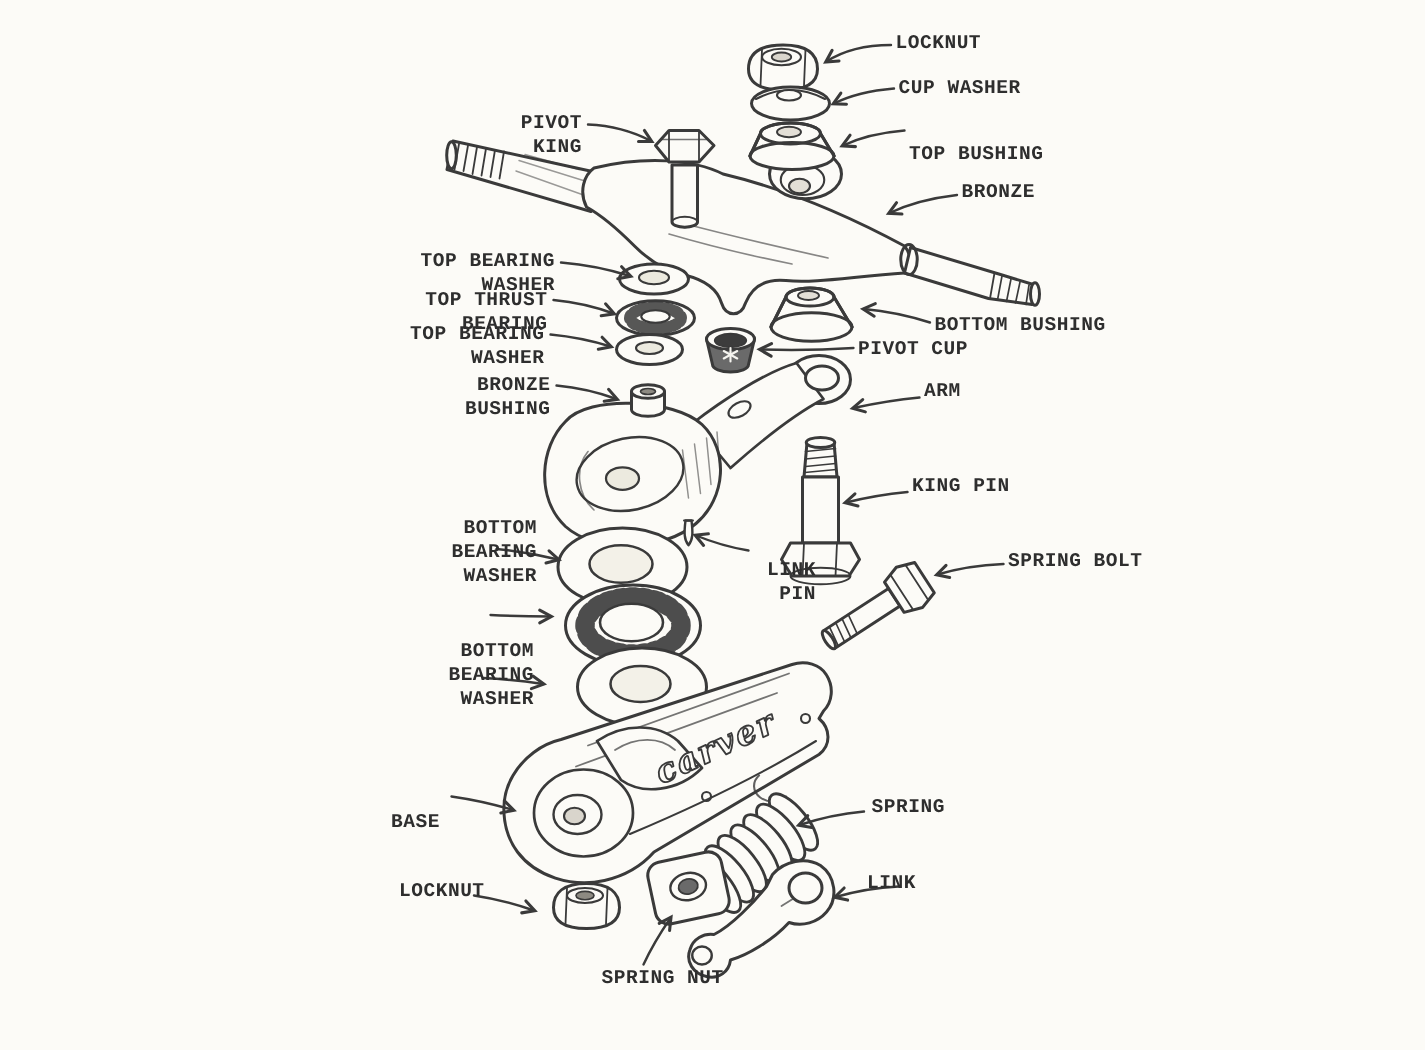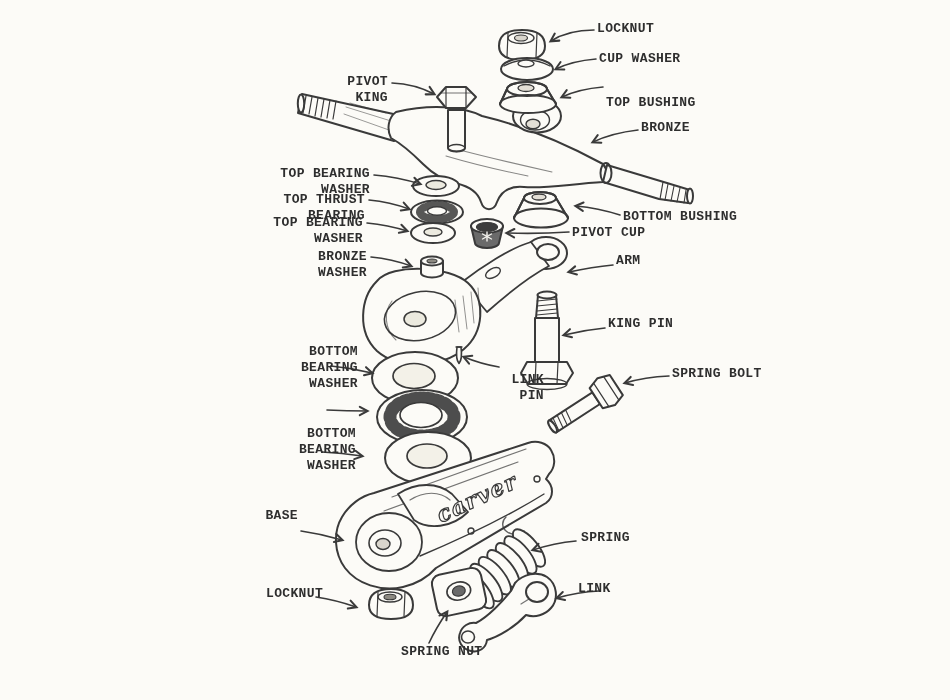--- a/index.html
+++ b/index.html
@@ -294,26 +294,26 @@
   <div class="callout" style="left:597px;top:21px;">LOCKNUT</div>
   <div class="callout" style="left:599px;top:51px;">CUP WASHER</div>
   <div class="callout" style="left:606px;top:79px;margin-top:16px;">TOP BUSHING</div>
   <div class="callout al-r" style="left:310px;top:74px;width:78px;">PIVOT KING</div>
   <div class="callout" style="left:641px;top:120px;">BRONZE</div>
   <div class="callout al-r" style="left:238px;top:166px;width:132px;">TOP BEARING WASHER</div>
   <div class="callout al-r" style="left:238px;top:192px;width:127px;">TOP THRUST BEARING</div>
   <div class="callout al-r" style="left:233px;top:215px;width:130px;">TOP BEARING WASHER</div>
   <div class="callout" style="left:623px;top:209px;text-align:center;">BOTTOM BUSHING</div>
   <div class="callout" style="left:572px;top:225px;">PIVOT CUP</div>
-  <div class="callout al-r" style="left:262px;top:249px;width:105px;">BRONZE WASHER</div>
+  <div class="callout al-r" style="left:262px;top:249px;width:105px;">BRONZE BUSHING</div>
   <div class="callout" style="left:616px;top:253px;">ARM</div>
   <div class="callout" style="left:608px;top:316px;">KING PIN</div>
   <div class="callout al-c" style="left:502px;top:360px;width:42px;margin-top:12px;">LINK PIN</div>
   <div class="callout" style="left:672px;top:366px;">SPRING BOLT</div>
   <div class="callout al-c" style="left:248px;top:344px;width:110px;">BOTTOM BEARING WASHER</div>
   <div class="callout al-c" style="left:246px;top:426px;width:110px;">BOTTOM BEARING WASHER</div>
-  <div class="callout al-r" style="left:256px;top:508px;width:42px;">BASE</div>
+  <div class="callout al-r" style="left:256px;top:540px;width:42px;text-align:center;">BASE</div>
   <div class="callout" style="left:581px;top:530px;">SPRING</div>
   <div class="callout" style="left:266px;top:586px;">LOCKNUT</div>
   <div class="callout" style="left:377px;top:644px;margin-left:24px;">SPRING NUT</div>
   <div class="callout" style="left:578px;top:581px;">LINK</div>
 
 </div>
 
 </body></html>

